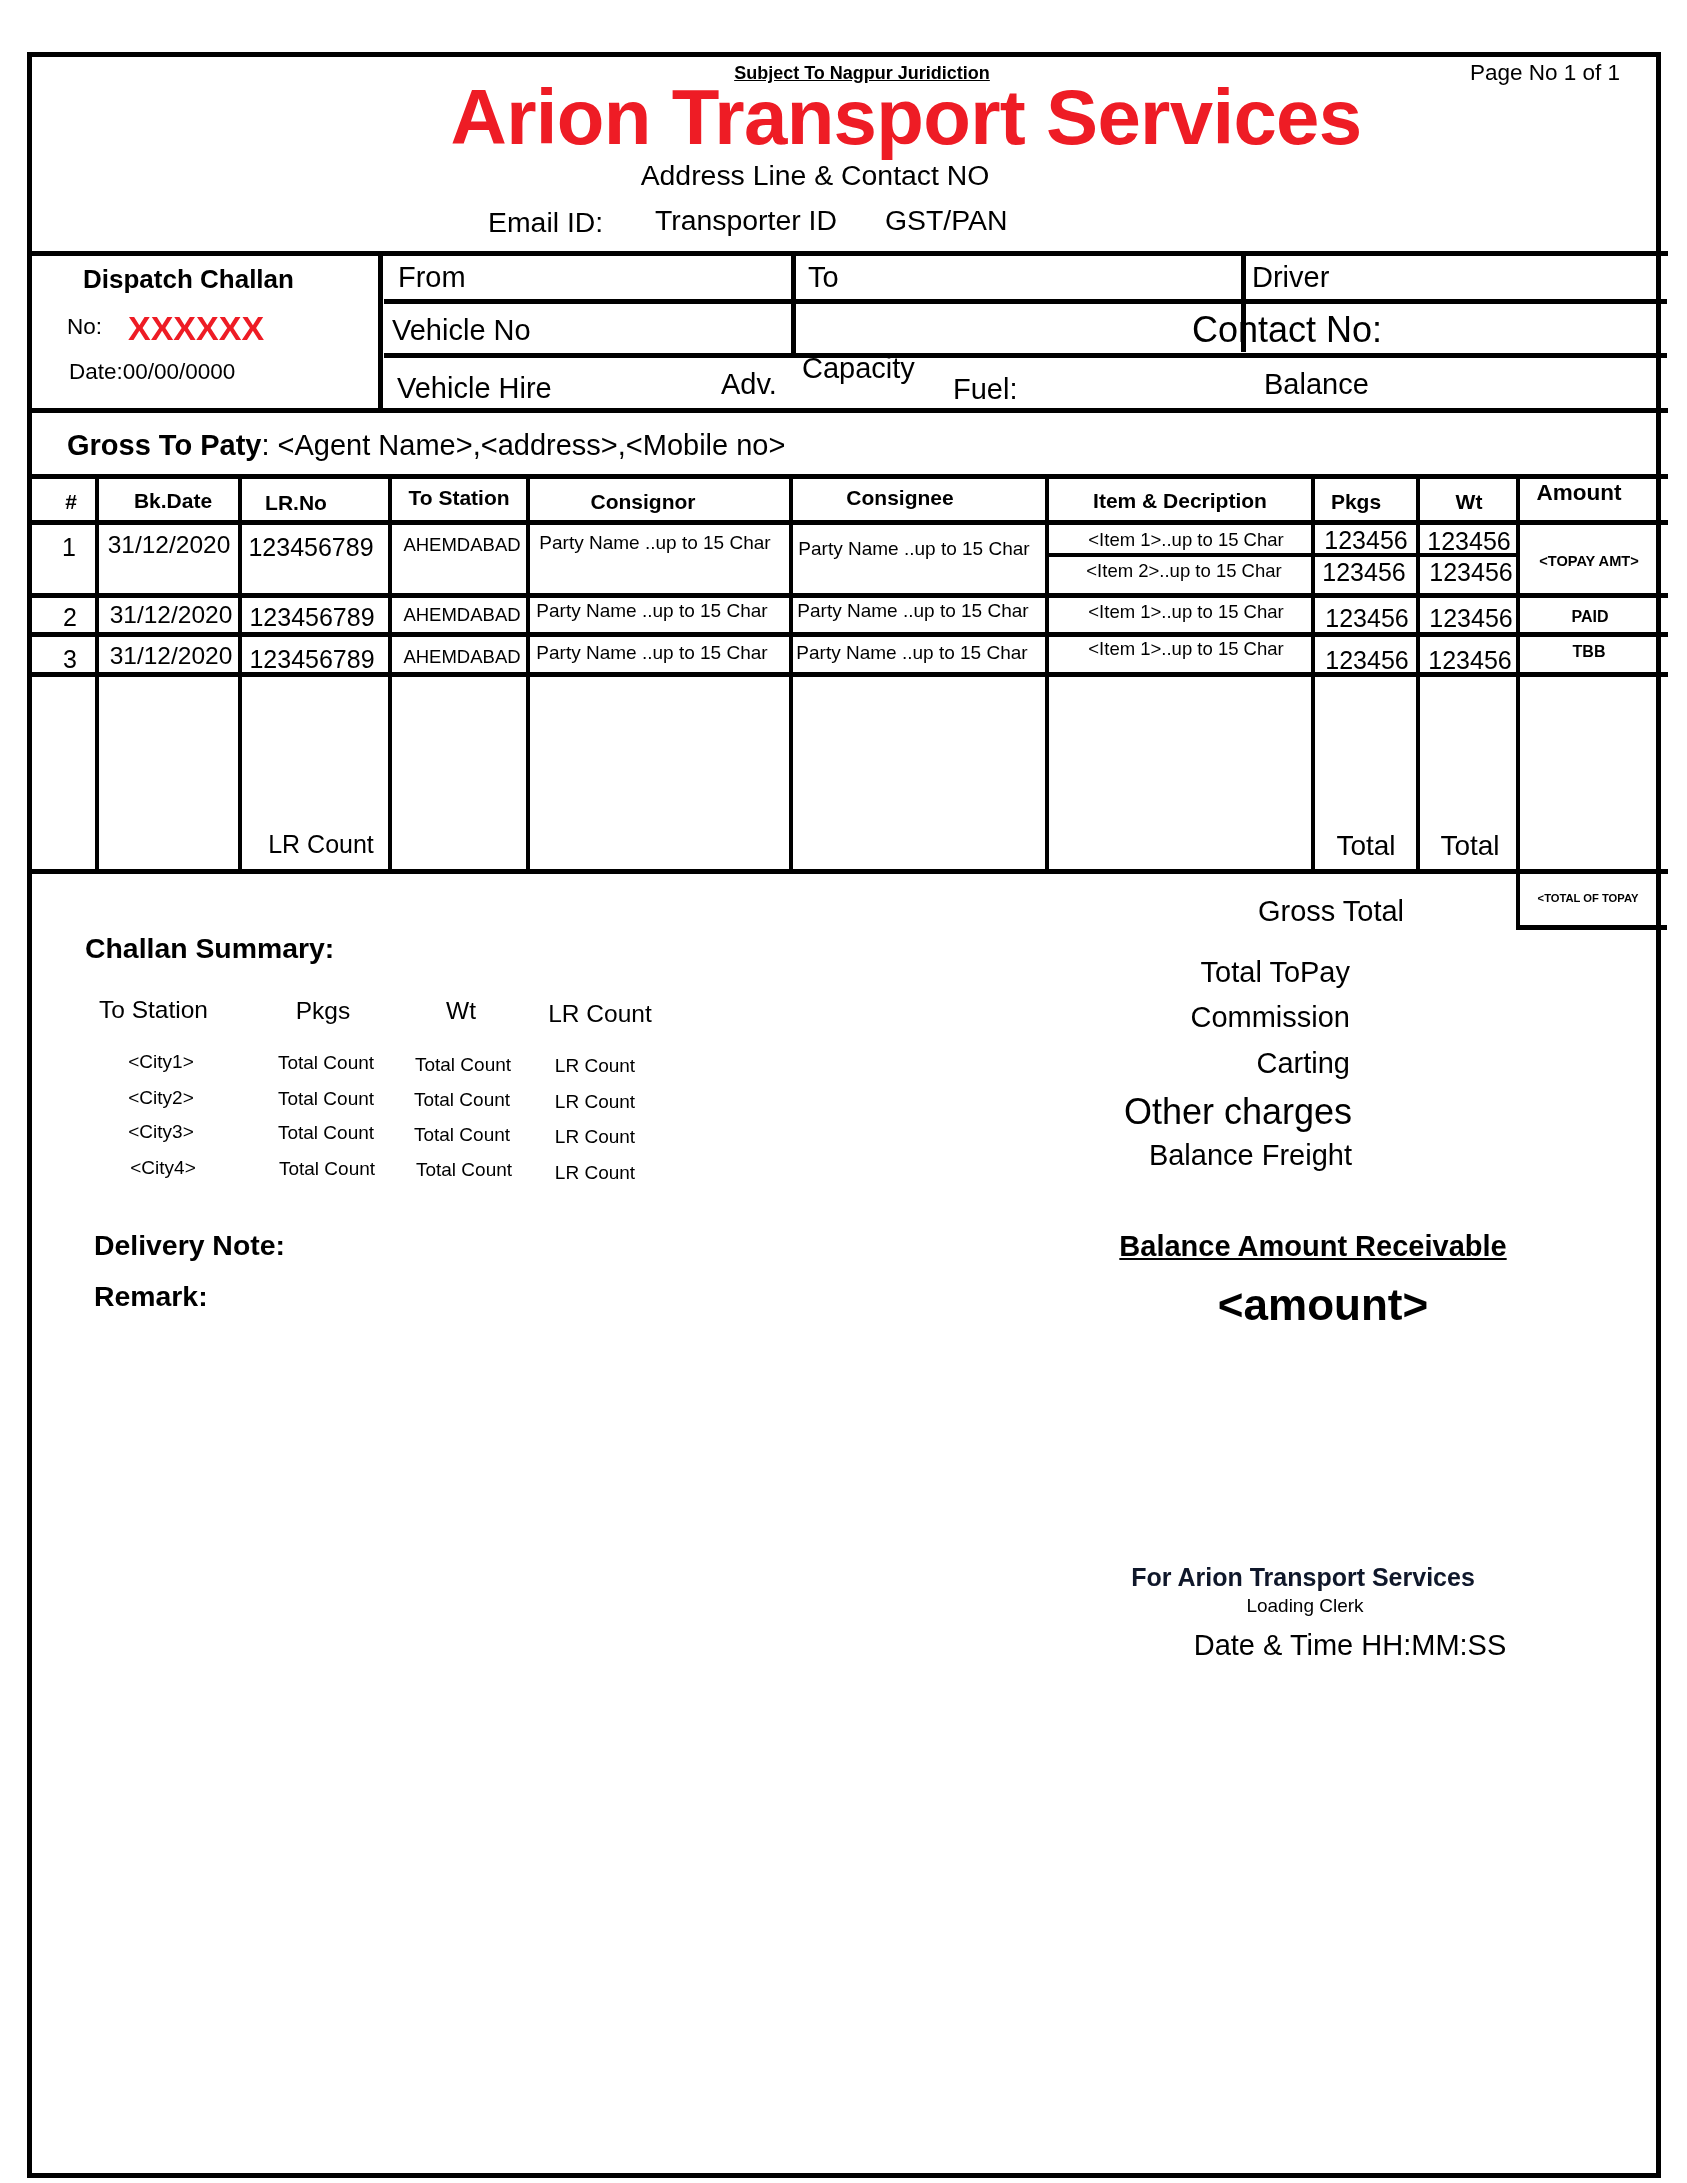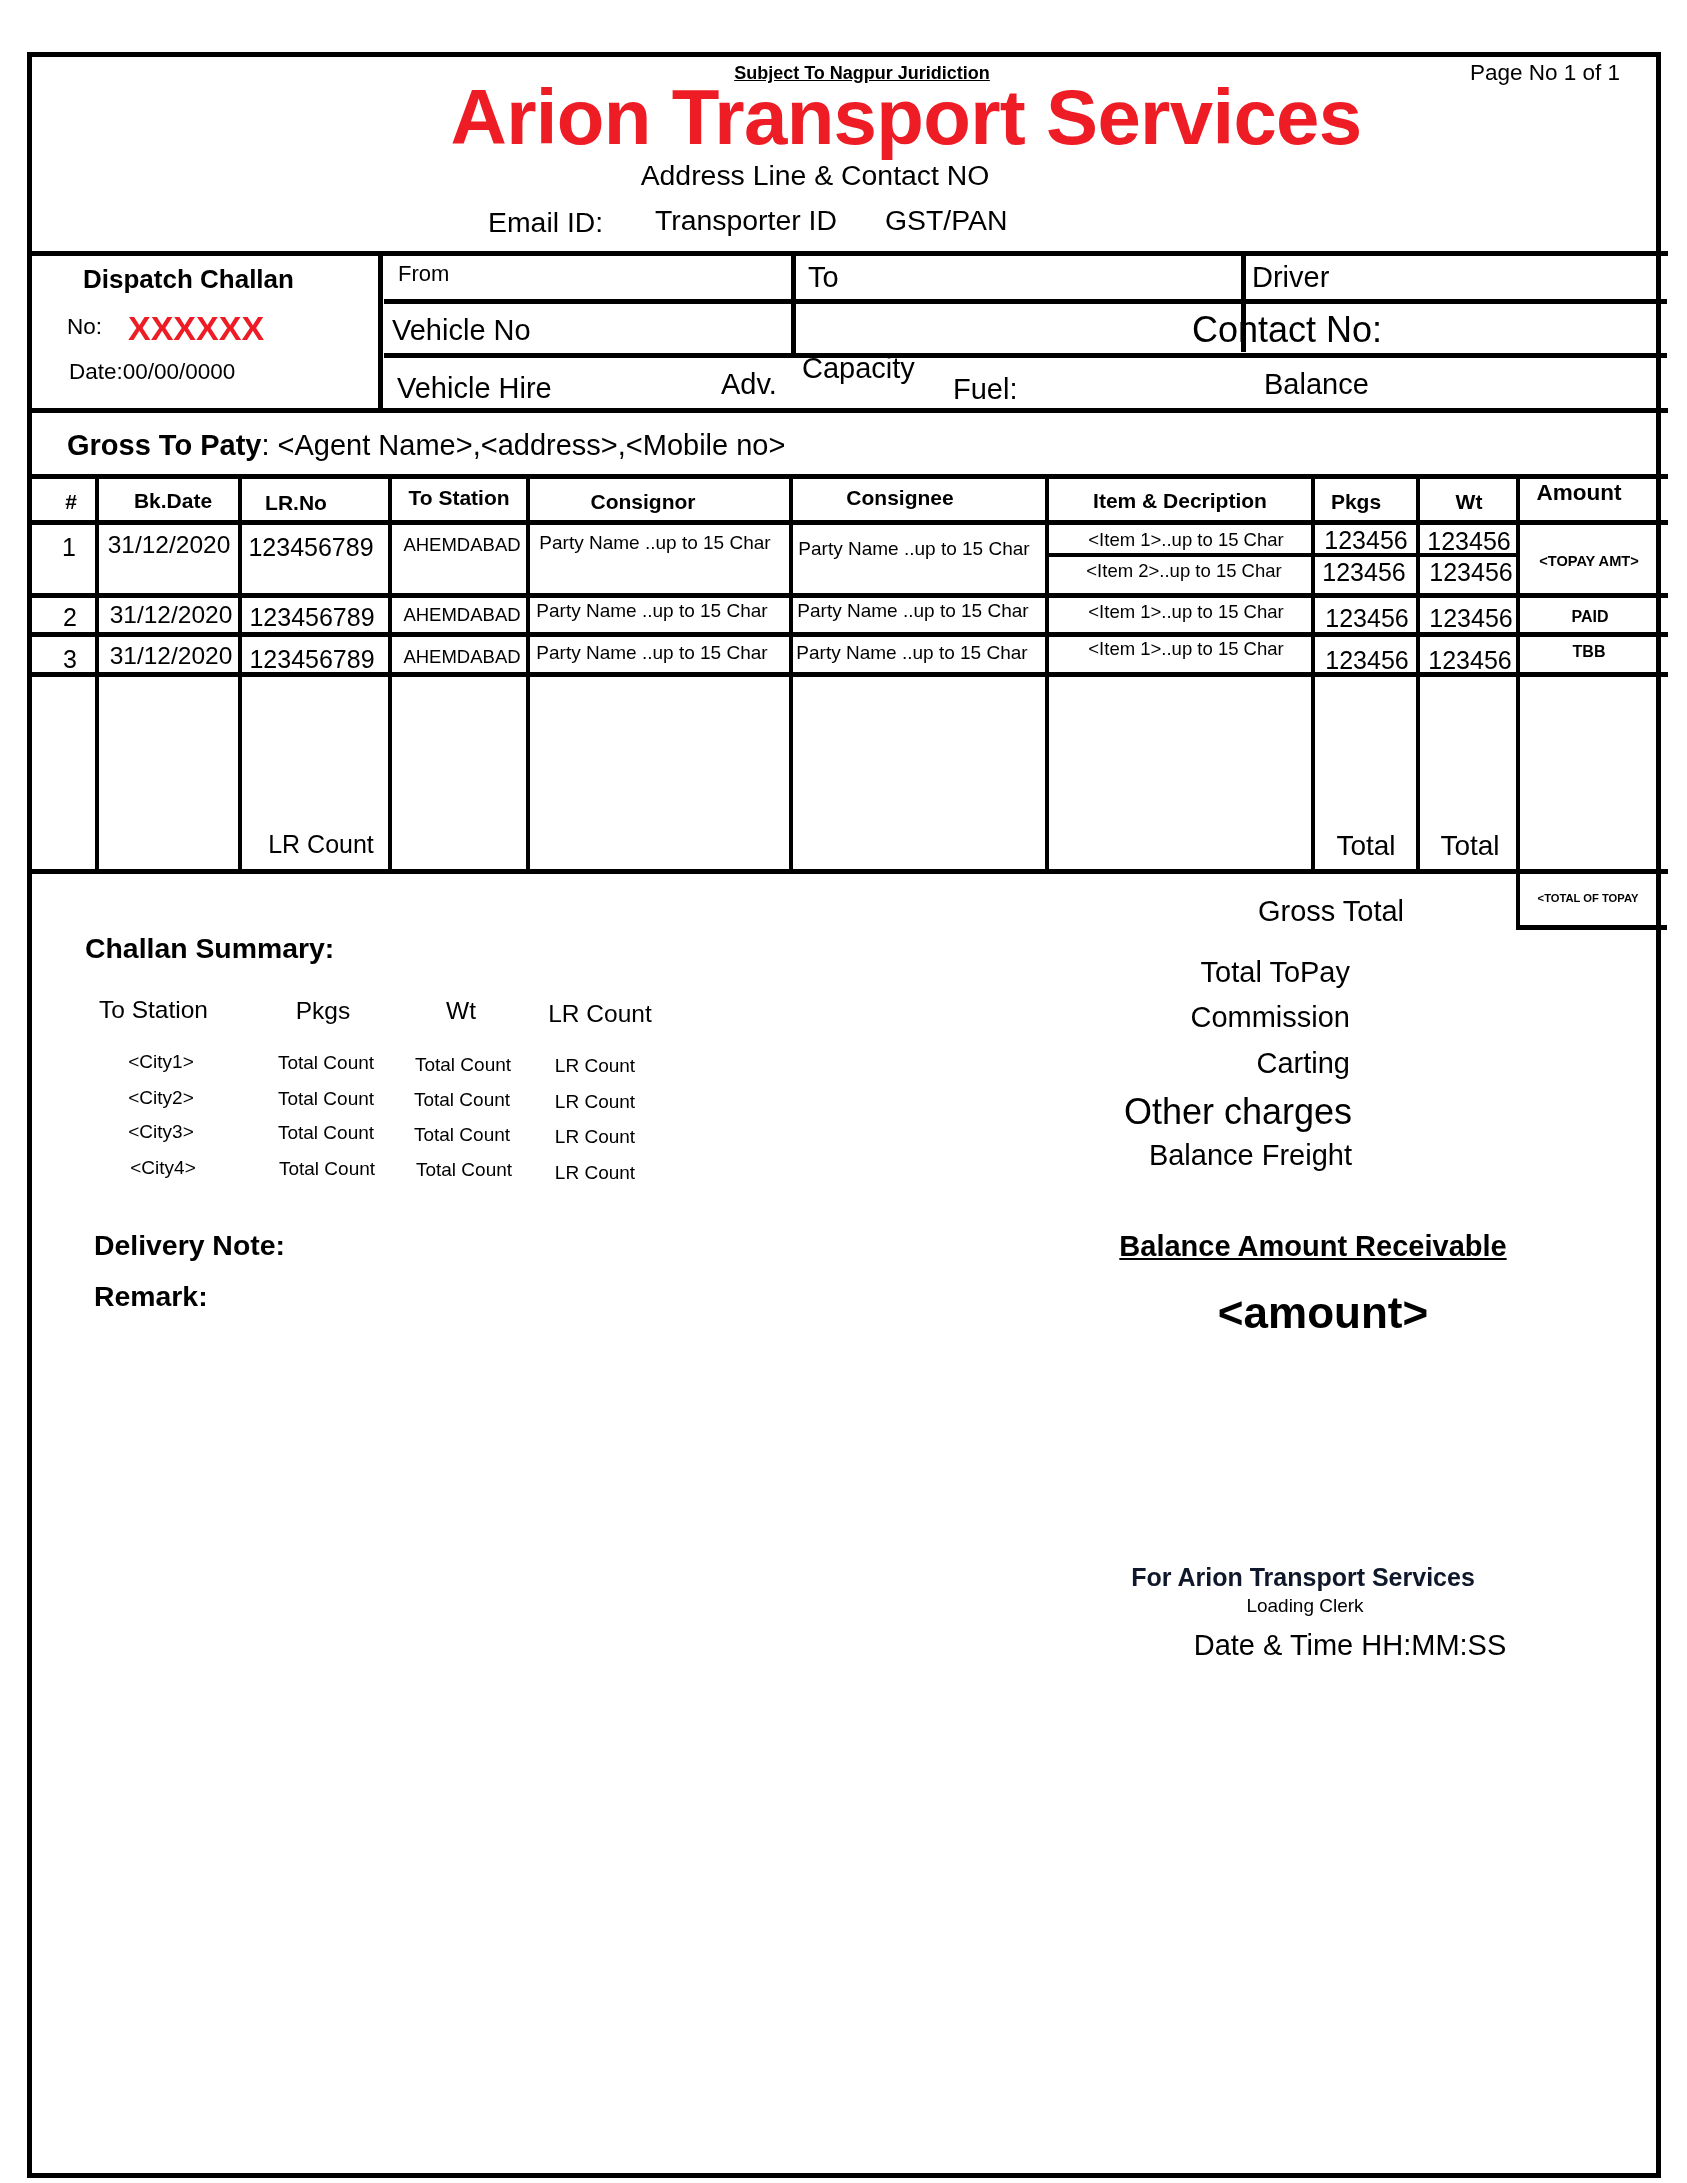--- a/index.html
+++ b/index.html
@@ -32,21 +32,21 @@
 <div class="vl" style="left:1241px; top:251px; width:5.3px; height:101px;"></div>
 <div class="hl" style="left:384px; top:299px; width:1283px; height:5.3px;"></div>
 <div class="hl" style="left:384px; top:353px; width:1283px; height:5.3px;"></div>
 <div class="hl" style="left:26.5px; top:408px; width:1641px; height:5.3px;"></div>
 
 <div class="t b" style="left:83px; top:266px; font-size:26px;">Dispatch Challan</div>
 <div class="t" style="left:67px; top:316px; font-size:22.5px;">No:</div>
 <div class="t b" style="left:128px; top:311px; font-size:34px; color:#EE1C25;">XXXXXX</div>
 <div class="t" style="left:69px; top:361px; font-size:22.5px;">Date:00/00/0000</div>
 
-<div class="t" style="left:398px; top:263px; font-size:22px;">From</div>
+<div class="t" style="left:398px; top:263px; font-size:29px;">From</div>
 <div class="t" style="left:808px; top:263px; font-size:29px;">To</div>
 <div class="t" style="left:1252px; top:263px; font-size:29px;">Driver</div>
 <div class="t" style="left:392px; top:316px; font-size:29px;">Vehicle No</div>
 <div class="t" style="left:802px; top:318px; font-size:29px;margin-top:36px;">Capacity</div>
 <div class="t" style="left:1192px; top:312px; font-size:36px;">Contact No:</div>
 <div class="t" style="left:397px; top:374px; font-size:29px;">Vehicle Hire</div>
 <div class="t" style="left:721px; top:370px; font-size:29px;">Adv.</div>
 <div class="t" style="left:953px; top:375px; font-size:29px;">Fuel:</div>
 <div class="t" style="left:1264px; top:370px; font-size:29px;">Balance</div>
 
@@ -169,18 +169,18 @@
   <div class="t cx" style="left:163px; top:1158px; font-size:19px;">&lt;City4&gt;</div>
   <div class="t cx" style="left:327px; top:1159px; font-size:19px;">Total Count</div>
   <div class="t cx" style="left:464px; top:1160px; font-size:19px;">Total Count</div>
   <div class="t cx" style="left:595px; top:1163px; font-size:19px;">LR Count</div>
 </div>
 
 <div class="t b" style="left:94px; top:1231px; font-size:28.4px;">Delivery Note:</div>
 <div class="t b" style="left:94px; top:1282px; font-size:28.4px;">Remark:</div>
 
 <div class="t b cx" style="left:1313px; top:1232px; font-size:29px; text-decoration:underline;">Balance Amount Receivable</div>
-<div class="t b cx" style="left:1323px; top:1283px; font-size:44px;margin-top:8px;">&lt;amount&gt;</div>
+<div class="t b cx" style="left:1323px; top:1283px; font-size:44px;">&lt;amount&gt;</div>
 
 <div class="t b cx" style="left:1303px; top:1565px; font-size:25px; color:#0f172a;">For Arion Transport Services</div>
 <div class="t cx" style="left:1305px; top:1596px; font-size:19px;">Loading Clerk</div>
 <div class="t cx" style="left:1350px; top:1631px; font-size:29px;">Date &amp; Time HH:MM:SS</div>
 
 
 </body></html>

